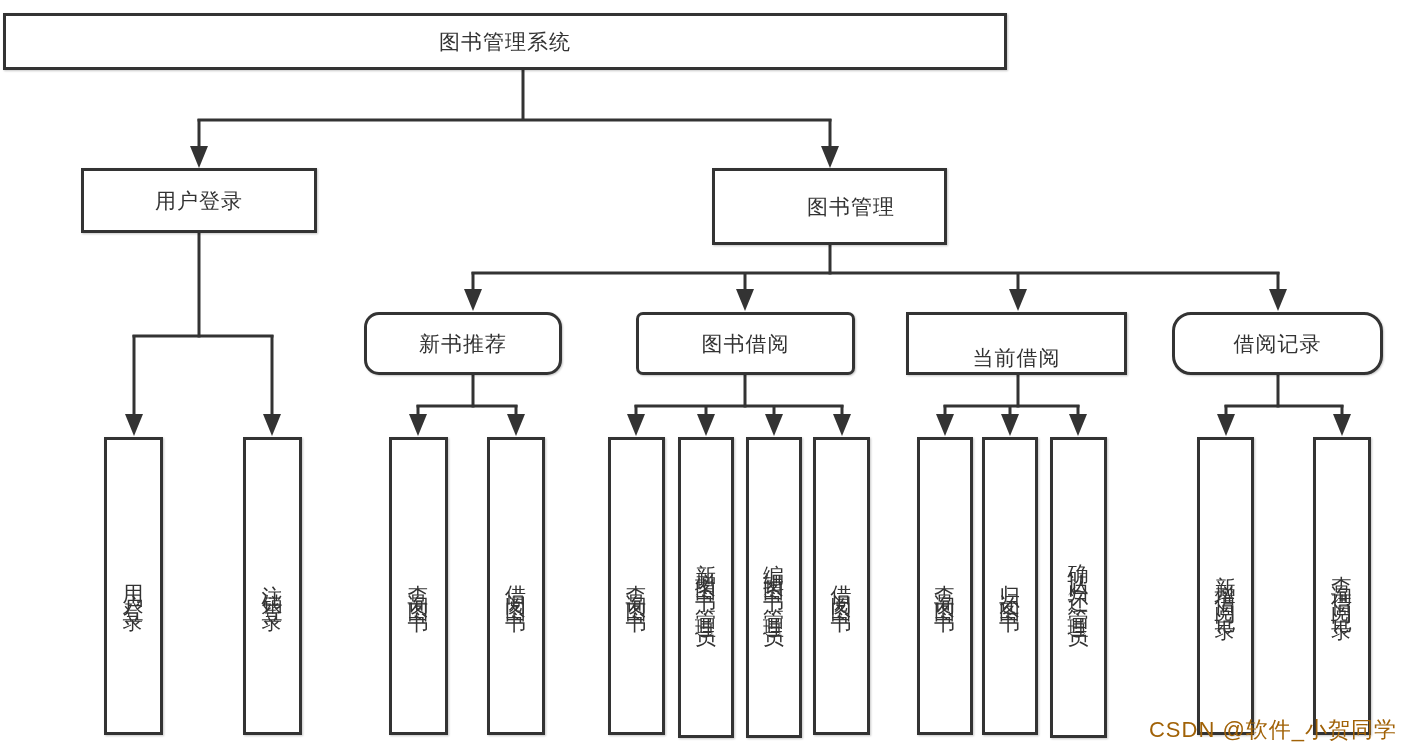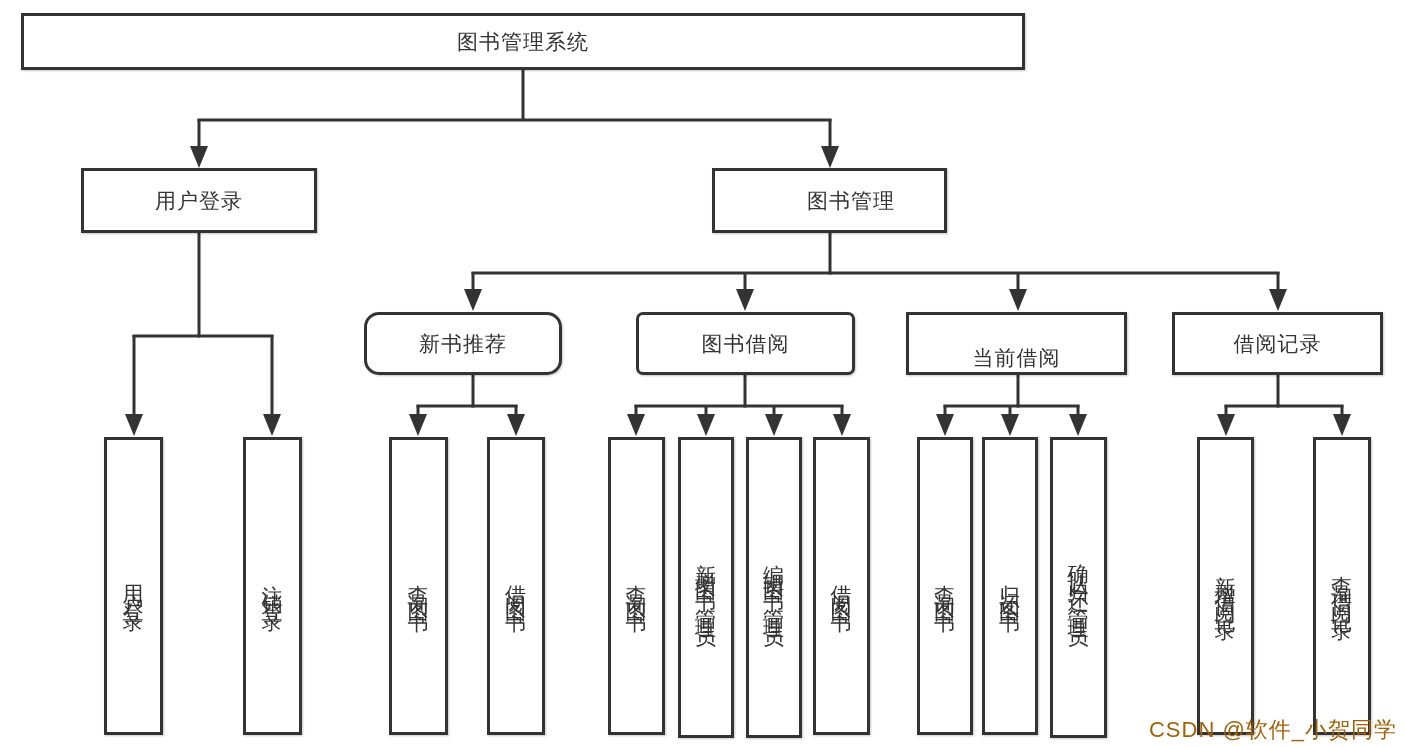--- a/index.html
+++ b/index.html
@@ -104,41 +104,41 @@
       <polygon points="765,414 783,414 774,436"></polygon>
       <polygon points="833,414 851,414 842,436"></polygon>
       <polygon points="936,414 954,414 945,436"></polygon>
       <polygon points="1001,414 1019,414 1010,436"></polygon>
       <polygon points="1069,414 1087,414 1078,436"></polygon>
       <polygon points="1217,414 1235,414 1226,436"></polygon>
       <polygon points="1333,414 1351,414 1342,436"></polygon>
     </g>
   </svg>
 
-  <div class="hbox" style="left:21px; top:13px; width:1004px; height:57px;text-align:center;">
+  <div class="hbox" style="left:3px; top:13px; width:1004px; height:57px;text-align:center;">
     <span>图书管理系统</span>
   </div>
 
   <div class="hbox" style="left:81px; top:168px; width:236px; height:65px;">
     <span>用户登录</span>
   </div>
-  <div class="hbox" style="left:712px; top:168px; width:235px; height:65px;padding-left:43px;">
+  <div class="hbox" style="left:712px; top:168px; width:235px; height:77px;padding-left:43px;">
     <span>图书管理</span>
   </div>
 
   <div class="hbox" style="left:364px; top:312px; width:198px; height:63px;border-radius:15px;">
     <span>新书推荐</span>
   </div>
   <div class="hbox" style="left:636px; top:312px; width:219px; height:63px;border-radius:7px;">
     <span>图书借阅</span>
   </div>
   <div class="hbox" style="left:906px; top:312px; width:221px; height:63px;align-items:flex-end;">
     <span>当前借阅</span>
   </div>
-  <div class="hbox" style="left:1172px; top:312px; width:211px; height:63px;">
+  <div class="hbox" style="left:1172px; top:312px; width:211px; height:63px;border-radius:19px;">
     <span>借阅记录</span>
   </div>
 
   <div class="vbox" style="left:104px; top:437px; width:59px; height:298px;">
     <span>用户登录</span>
   </div>
   <div class="vbox" style="left:243px; top:437px; width:59px; height:298px;">
     <span>注销登录</span>
   </div>
 

